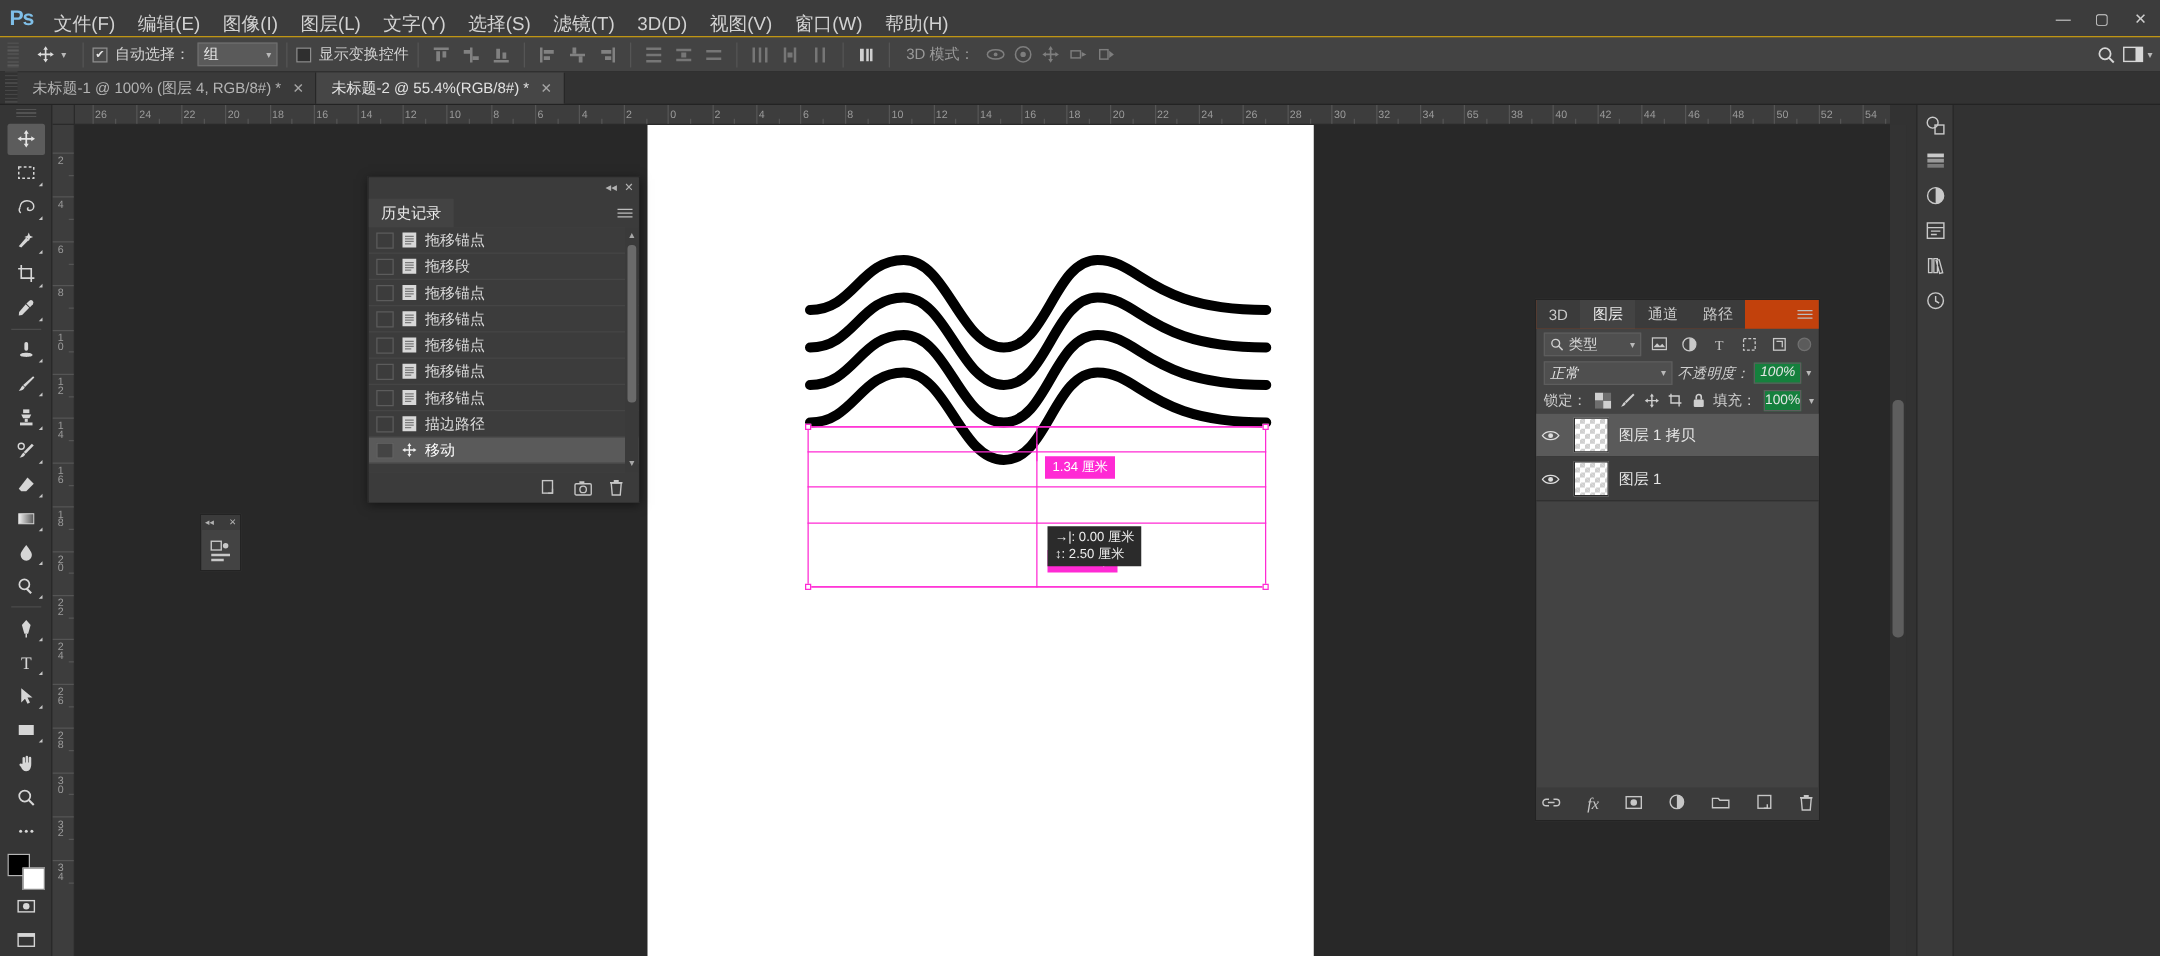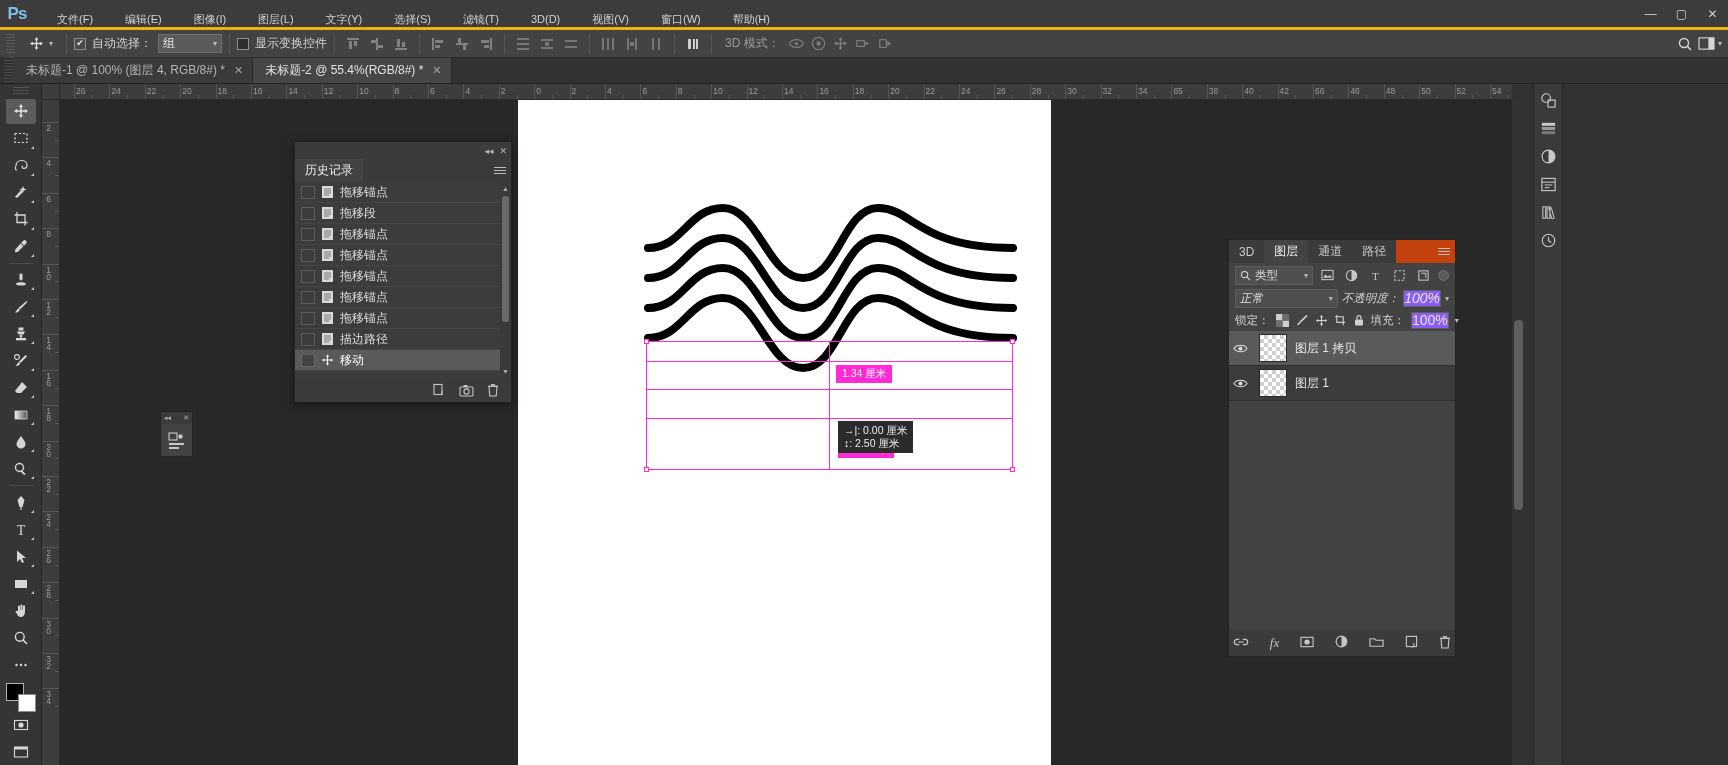--- a/index.html
+++ b/index.html
@@ -9,31 +9,30 @@
     font-family: "Liberation Sans", "DejaVu Sans", sans-serif;
     overflow: hidden;
     user-select: none;
   }
   #app { position: relative; width: 1728px; height: 765px; background: #323232; }
 
   
   .menubar {
     position: absolute; left: 0; top: 0; width: 1728px; height: 30px;
     background: #3c3c3c; display: flex; align-items: center;
-    border-bottom: 3px solid #eab308;
-    gap: 14px;
+    border-bottom: 1px solid #eab308;
   }
   .ps-logo {
     width: 34px; height: 30px; display: flex; align-items: center; justify-content: center;
     color: #7fbfe8; font-weight: bold; font-size: 17px; font-family: "Liberation Sans", sans-serif;
     letter-spacing: -1px;
   }
   .menuitem {
     padding: 0 9px; height: 20px; line-height: 30px;
-    color: #d2d2d2; font-size: 11px; white-space: nowrap;
+    color: #d2d2d2; font-size: 15px; white-space: nowrap;
   }
   .winbtns { margin-left: auto; display: flex; height: 30px; }
   .winbtn {
     width: 31px; height: 30px; display: flex; align-items: center; justify-content: center;
     color: #cfcfcf; font-size: 12px;
   }
 
   
   .optionsbar {
     position: absolute; left: 0; top: 30px; width: 1728px; height: 28px;
@@ -244,22 +243,22 @@
   .toggle-round { width: 11px; height: 11px; border-radius: 50%; background: #5b5b5b; border: 1px solid #707070; }
 
   .lp-row2 { height: 22px; display: flex; align-items: center; padding: 0 6px; gap: 4px; font-style: italic; }
   .blend-select {
     width: 104px; height: 19px; background: #4f4f4f; border: 1px solid #5d5d5d;
     display: flex; align-items: center; justify-content: space-between; padding: 0 4px;
     color: #e2e2e2; font-size: 11.5px;
   }
   .mini-label { color: #d0d0d0; font-size: 11.5px; white-space: nowrap; }
   .num-field {
-    width: 38px; height: 17px; background: #8b5cf6; border: 1px solid #5d5d5d;
-    color: #e6e6e6; font-size: 14px; display: flex; align-items: center; justify-content: center;
+    width: 38px; height: 17px; background: #15803d; border: 1px solid #5d5d5d;
+    color: #e6e6e6; font-size: 11px; display: flex; align-items: center; justify-content: center;
   }
   .lp-row3 { height: 22px; display: flex; align-items: center; padding: 0 6px; gap: 6px; }
   .lock-ico { width: 15px; height: 15px; display: flex; align-items: center; justify-content: center;
     color: #cacaca; font-size: 11px; }
 
   .layer-list { background: #3c3c3c; }
   .layer-row {
     height: 35px; display: flex; align-items: center; gap: 8px;
     border-bottom: 1px solid #303030; background: #3c3c3c; padding-right: 6px;
   }
@@ -750,21 +749,21 @@
       <div class="rh-tick" style="left: 1146.8px;"></div>
       <div class="rh-lab" style="left: 1146.8px;">38</div>
       <div class="rh-tick" style="left: 1164.5px; height: 5px; top: 11px;"></div>
       <div class="rh-tick" style="left: 1182.2px;"></div>
       <div class="rh-lab" style="left: 1182.2px;">40</div>
       <div class="rh-tick" style="left: 1199.9px; height: 5px; top: 11px;"></div>
       <div class="rh-tick" style="left: 1217.6px;"></div>
       <div class="rh-lab" style="left: 1217.6px;">42</div>
       <div class="rh-tick" style="left: 1235.3px; height: 5px; top: 11px;"></div>
       <div class="rh-tick" style="left: 1253px;"></div>
-      <div class="rh-lab" style="left: 1253px;">66</div>
+      <div class="rh-lab" style="left: 1253px;">44</div>
       <div class="rh-tick" style="left: 1270.7px; height: 5px; top: 11px;"></div>
       <div class="rh-tick" style="left: 1288.4px;"></div>
       <div class="rh-lab" style="left: 1288.4px;">46</div>
       <div class="rh-tick" style="left: 1306.1px; height: 5px; top: 11px;"></div>
       <div class="rh-tick" style="left: 1323.8px;"></div>
       <div class="rh-lab" style="left: 1323.8px;">48</div>
       <div class="rh-tick" style="left: 1341.5px; height: 5px; top: 11px;"></div>
       <div class="rh-tick" style="left: 1359.2px;"></div>
       <div class="rh-lab" style="left: 1359.2px;">50</div>
       <div class="rh-tick" style="left: 1376.9px; height: 5px; top: 11px;"></div>

